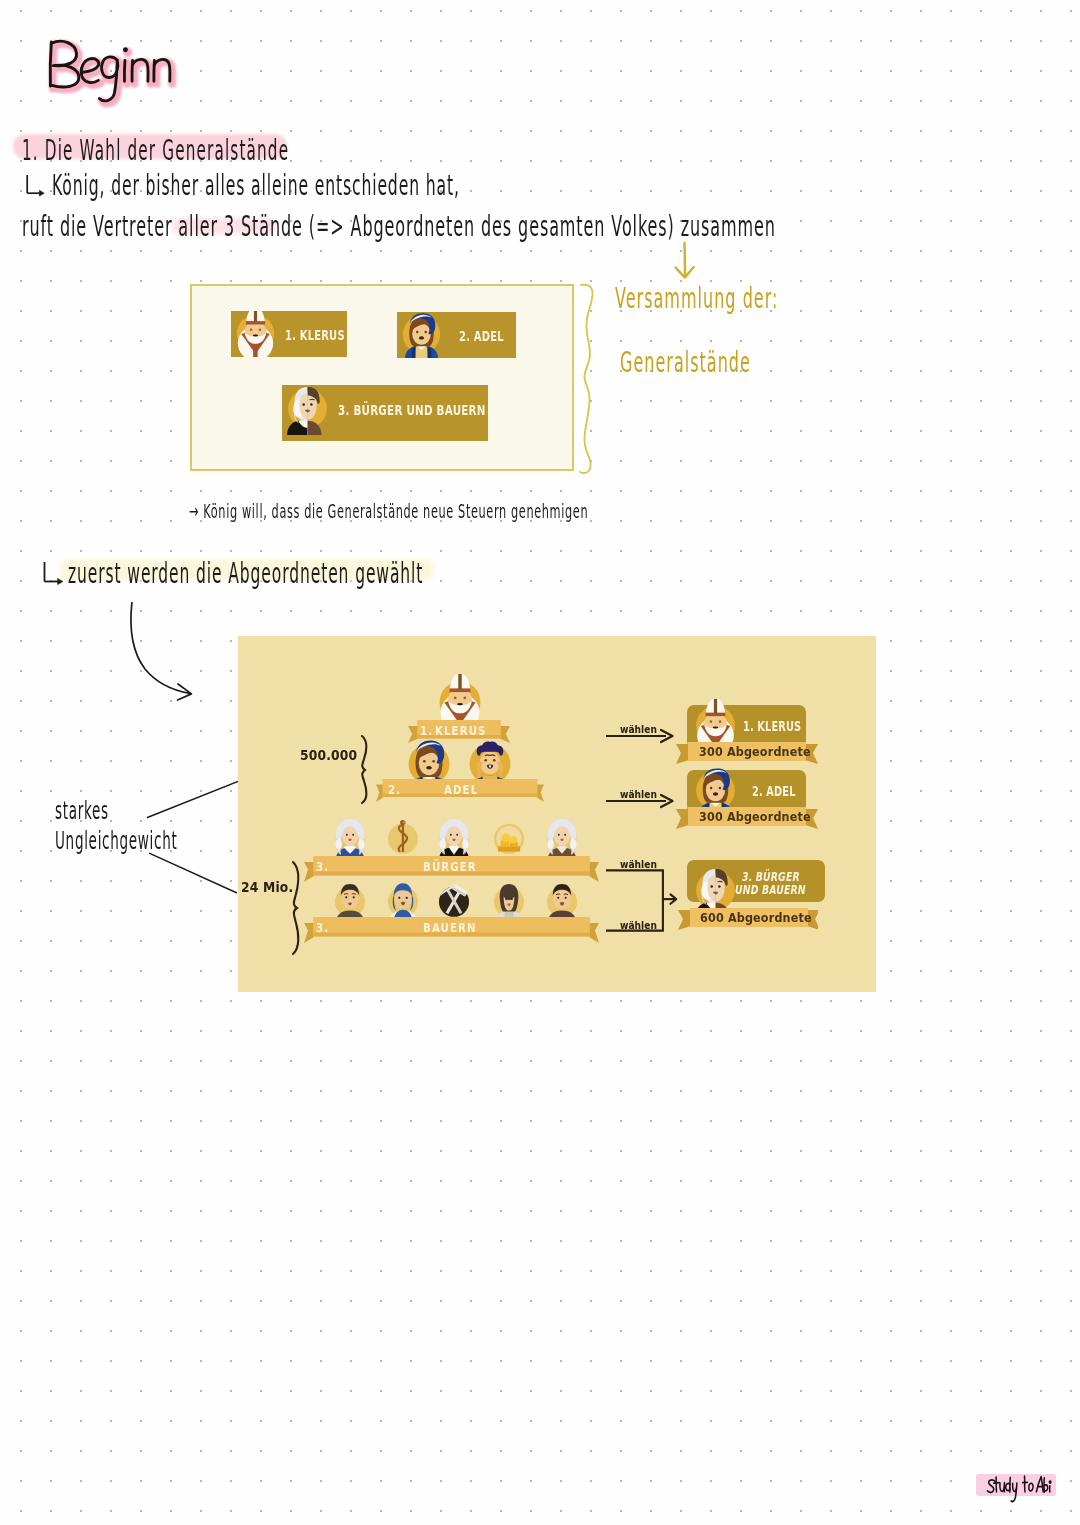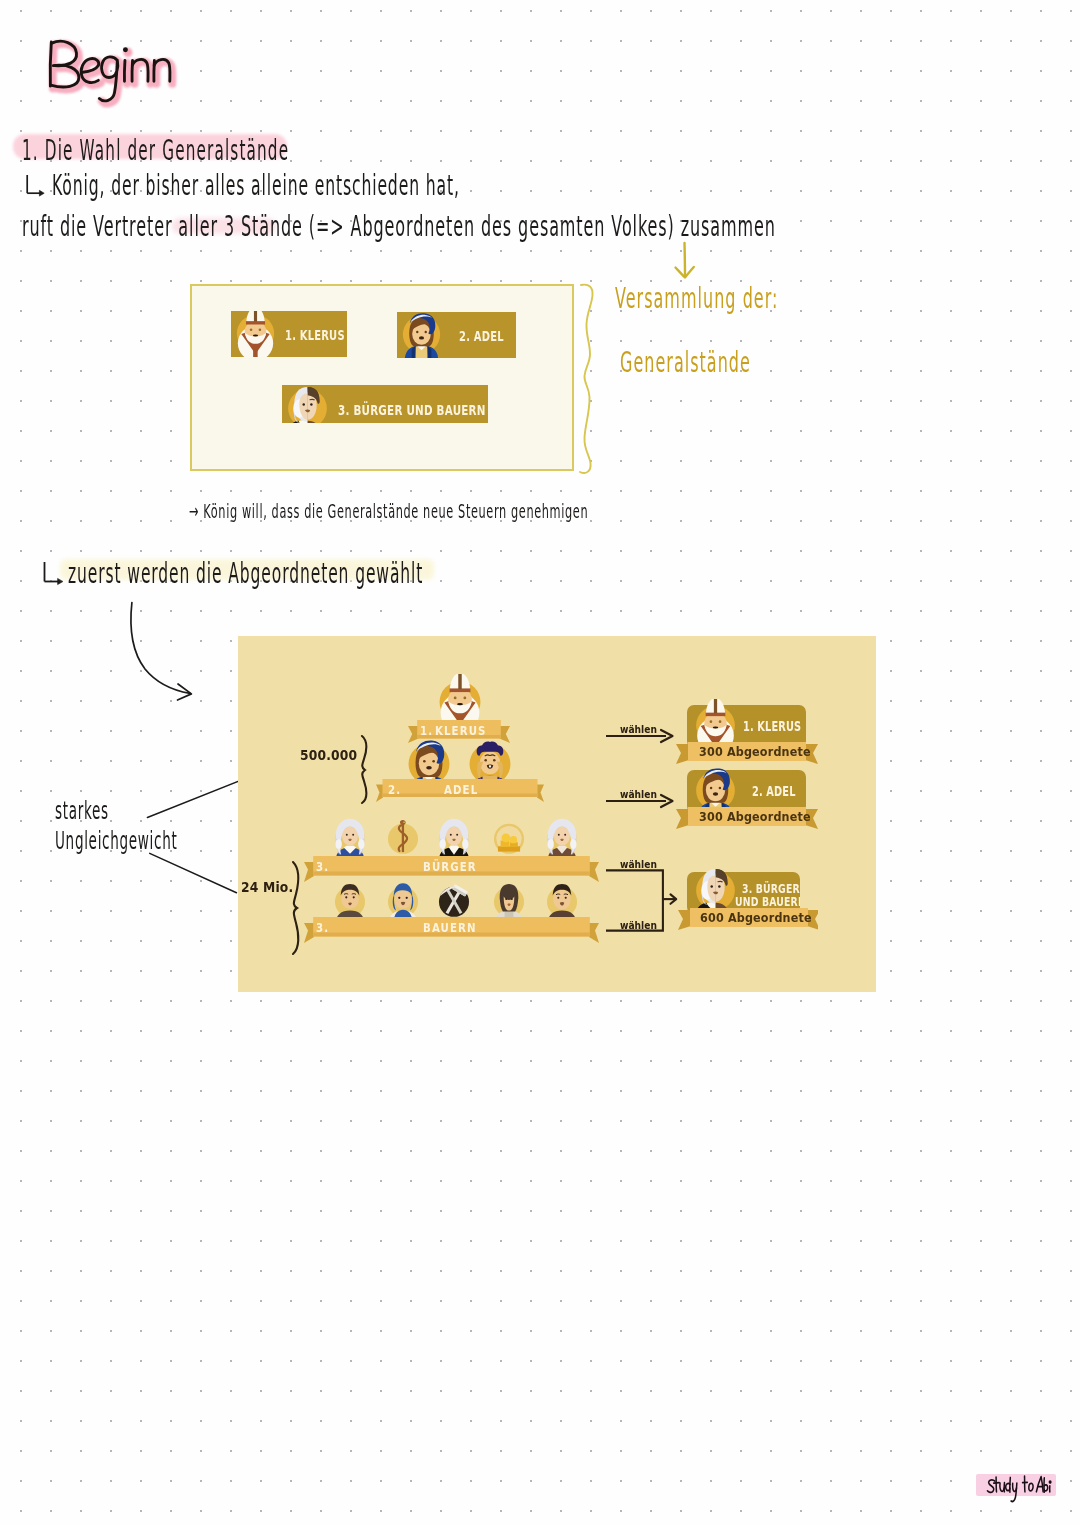--- a/index.html
+++ b/index.html
@@ -294,21 +294,21 @@
       <use href="#av-clergy"></use>
     </svg>
   <span class="cap" style="left:54px;top:16px;font-size:14px;letter-spacing:0.3px;transform:scaleX(0.71);">1. KLERUS</span>
 </div>
 <div class="abs" style="left:397px;top:312px;width:119px;height:46px;background:#b8942a;overflow:hidden;">
   <svg width="51" height="51" viewBox="0 0 52 52" style="position:absolute;left:-1px;top:-3px;">
       <use href="#av-noble"></use>
     </svg>
   <span class="cap" style="left:62px;top:16px;font-size:14px;letter-spacing:0.3px;transform:scaleX(0.71);">2. ADEL</span>
 </div>
-<div class="abs" style="left:282px;top:385px;width:206px;height:38px;background:#b8942a;overflow:hidden;">
+<div class="abs" style="left:282px;top:385px;width:206px;height:56px;background:#b8942a;overflow:hidden;">
   <svg width="53" height="53" viewBox="0 0 52 52" style="position:absolute;left:-1px;top:-3px;">
       <use href="#av-commoner"></use>
     </svg>
   <span class="cap" style="left:56px;top:17px;font-size:14px;letter-spacing:0.3px;transform:scaleX(0.74);">3. BÜRGER UND BAUERN</span>
 </div>
 
 <div class="abs hw t-cap" style="left:189px;top:499px;">
   <span>→</span>
   <span>König will, dass die Generalstände neue Steuern genehmigen</span>
 </div>
@@ -459,21 +459,21 @@
   <svg width="53" height="53" viewBox="0 0 52 52" style="position:absolute;left:451px;top:128px;">
       <use href="#av-noble"></use>
     </svg>
   <svg width="142" height="22" viewBox="0 0 142 22" style="position:absolute;left:438px;top:171px;">
     <path d="M0 2 L13 2 L13 18 L0 22 L5 11 Z" fill="#c99a32"></path>
     <path d="M142 2 L129 2 L129 18 L142 22 L137 11 Z" fill="#c99a32"></path>
     <rect x="12" y="0" width="118" height="19" fill="#eec063"></rect>
   </svg>
   <span class="ig" style="left:461px;top:173px;font-size:13px;font-weight:600;color:#4a3310;letter-spacing:0.2px;transform:scaleX(0.86);">300 Abgeordnete</span>
 
-  <div class="gold-card" style="left:449px;top:236px;width:113px;height:42px;overflow:hidden;">
+  <div class="gold-card" style="left:449px;top:224px;width:138px;height:42px;overflow:hidden;font-style:italic;">
      <span class="cap" style="left:55px;top:10px;font-size:11.5px;letter-spacing:0.2px;transform:scaleX(0.81);">3. BÜRGER</span>
      <span class="cap" style="left:48px;top:23px;font-size:11.5px;letter-spacing:0.2px;transform:scaleX(0.81);">UND BAUERN</span>
   </div>
   <svg width="53" height="53" viewBox="0 0 52 52" style="position:absolute;left:451px;top:228px;">
       <use href="#av-commoner"></use>
     </svg>
   <svg width="140" height="22" viewBox="0 0 140 22" style="position:absolute;left:440px;top:272px;">
     <path d="M0 2 L13 2 L13 18 L0 22 L5 11 Z" fill="#c99a32"></path>
     <path d="M142 2 L129 2 L129 18 L142 22 L137 11 Z" fill="#c99a32"></path>
     <rect x="12" y="0" width="118" height="19" fill="#eec063"></rect>

